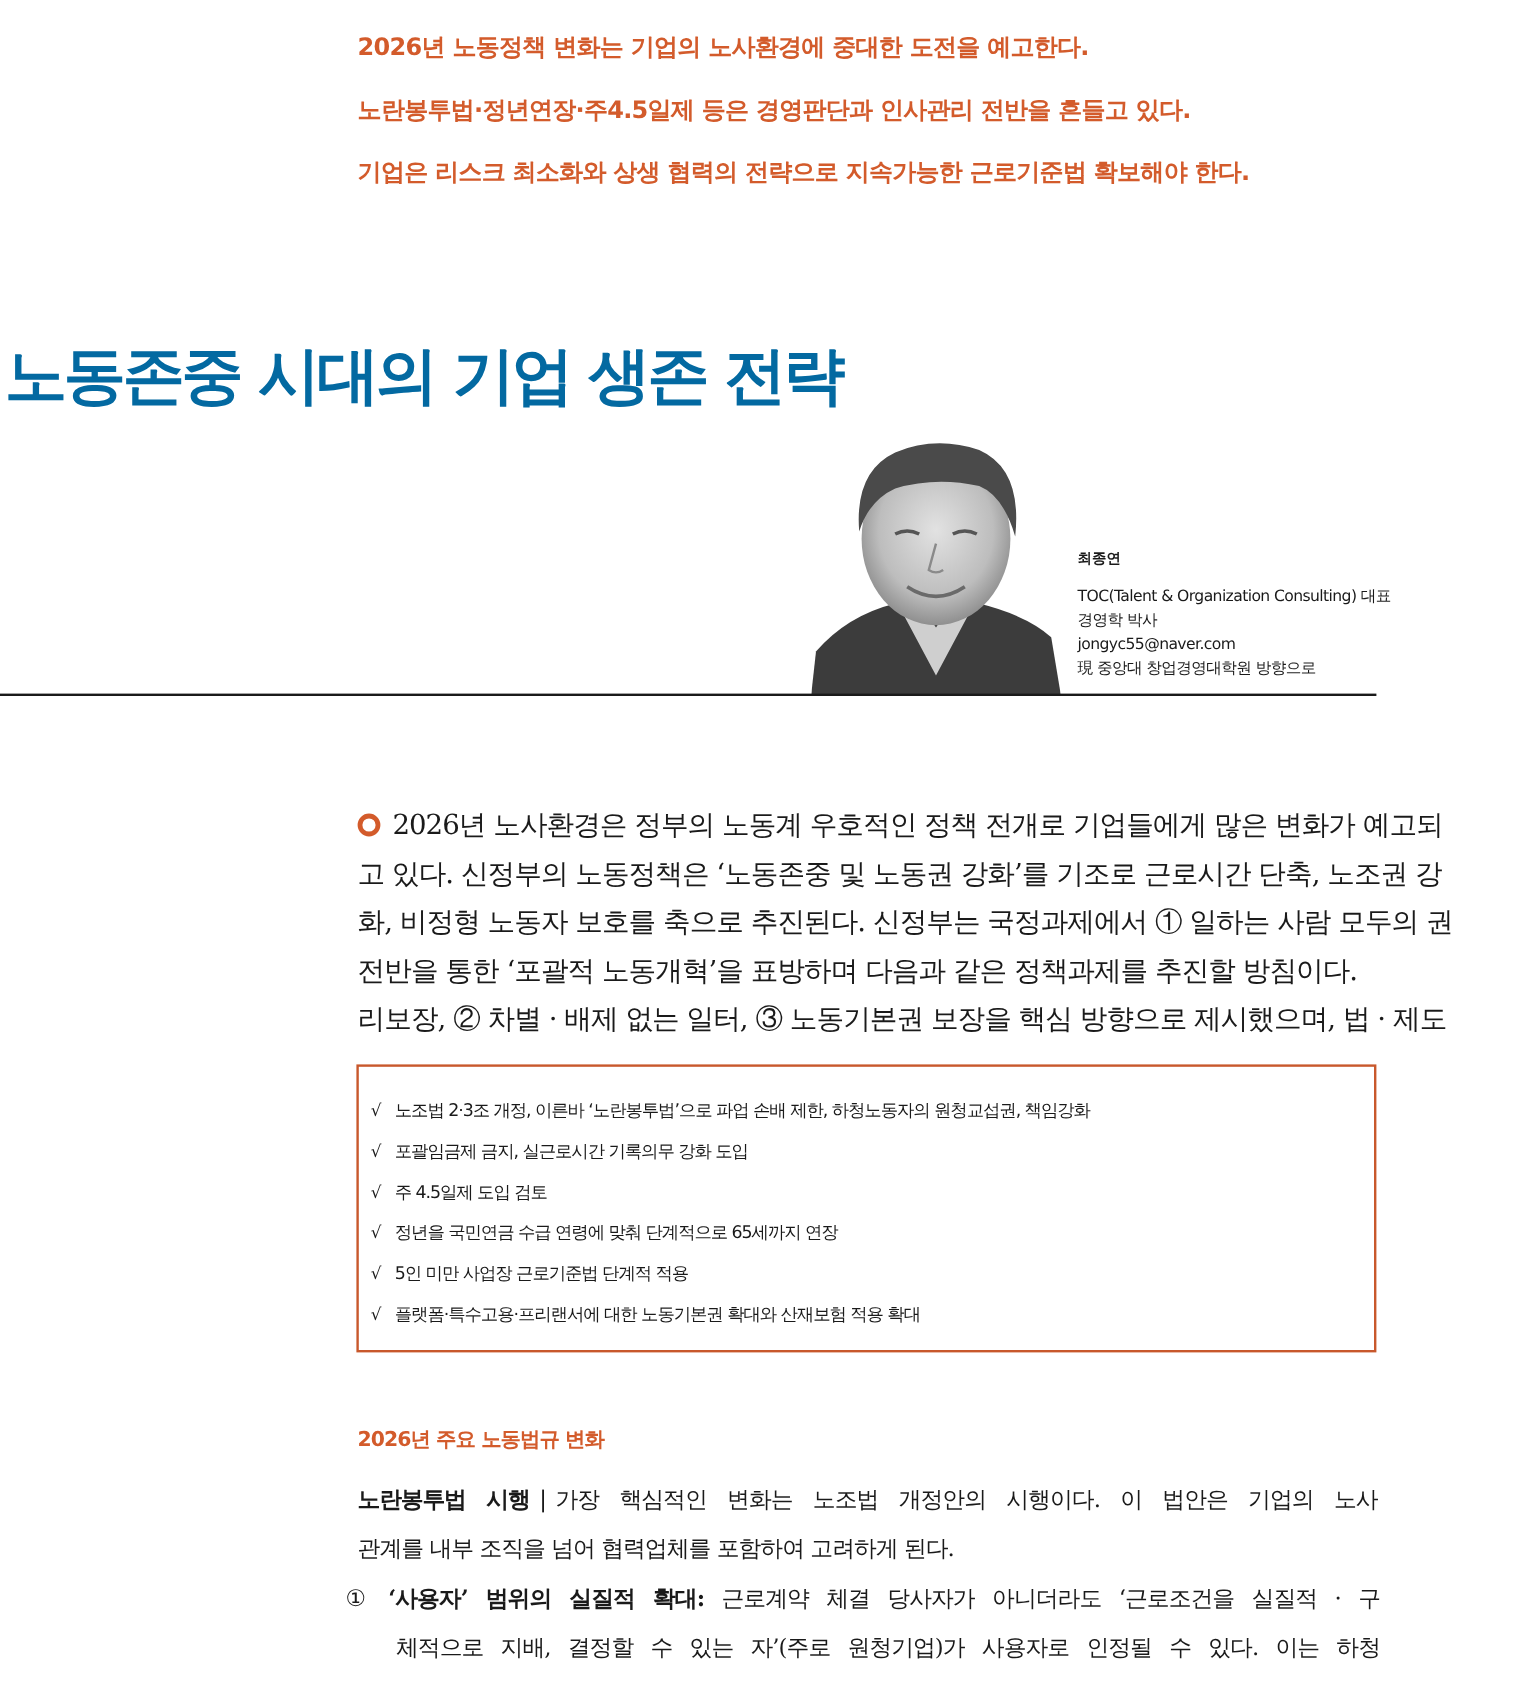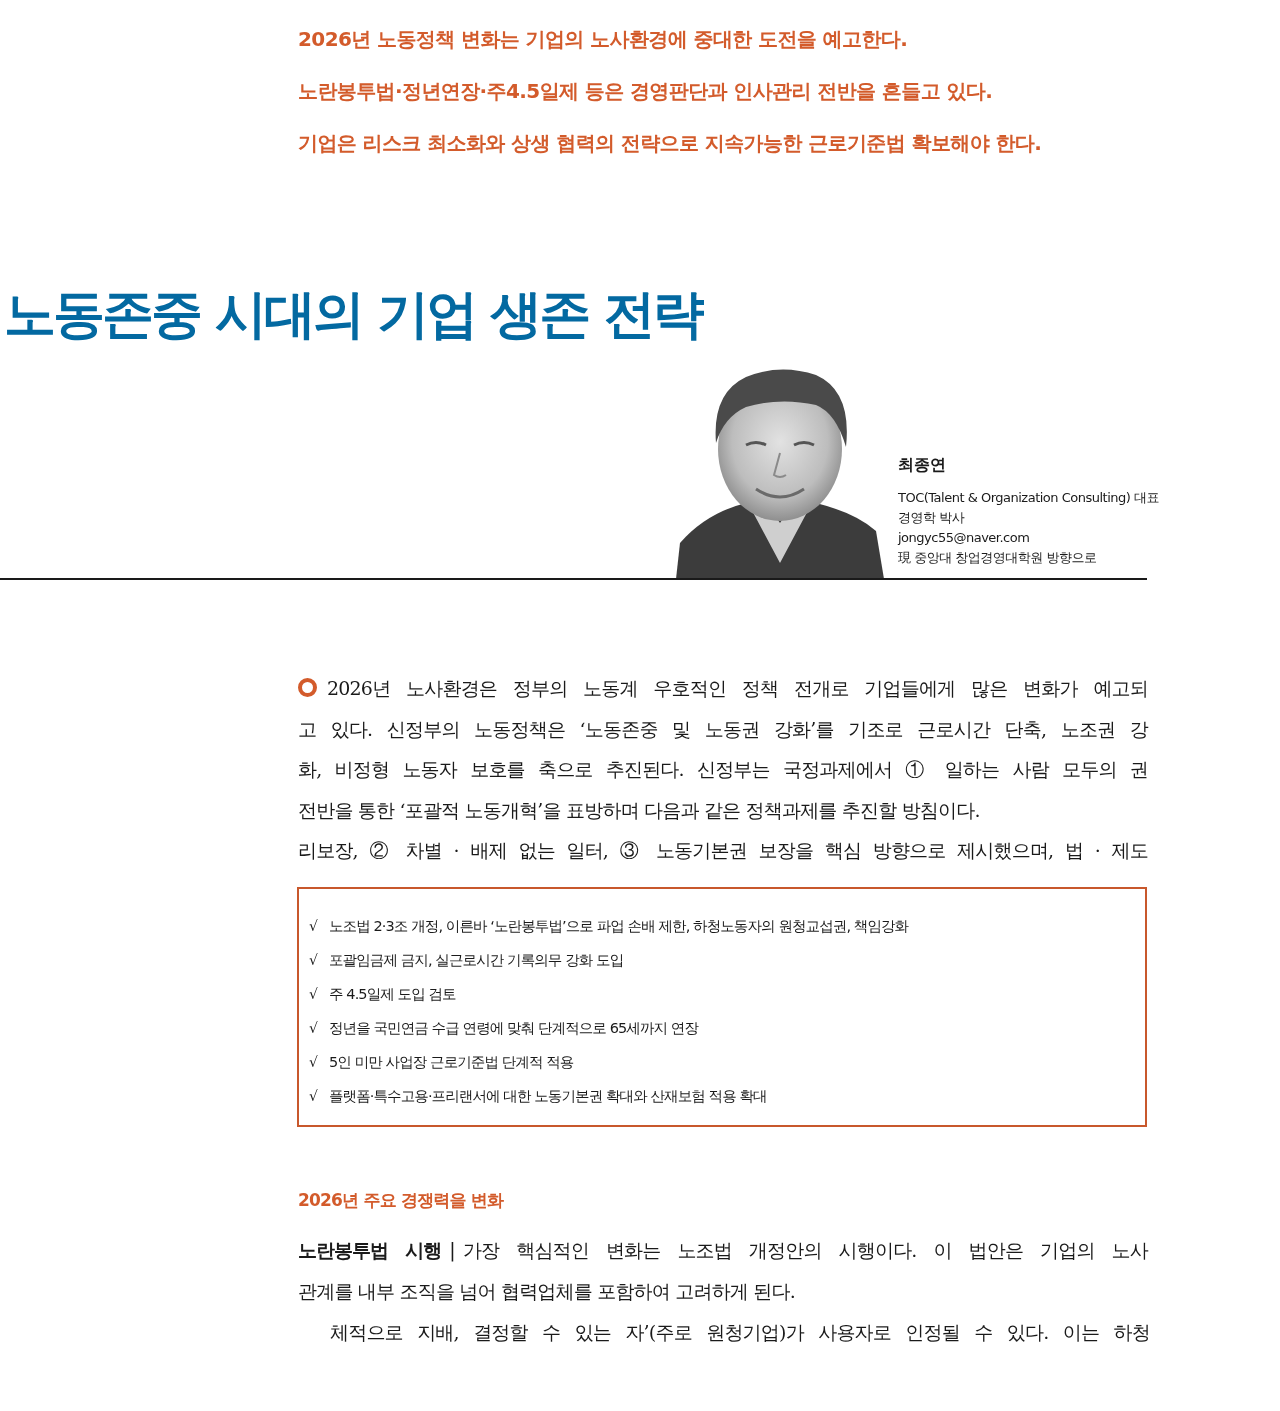--- a/index.html
+++ b/index.html
@@ -52,21 +52,21 @@
       background: #ffffff;
     }
     .author-photo svg { display: block; }
     .author-info {
       position: absolute;
       left: 898px;
       top: 454px;
       width: 320px;
     }
     .author-name {
-      font-size: 16px;
+      font-size: 12px;
       font-weight: bold;
       line-height: 22px;
       margin-bottom: 12px;
       color: #1a1a1a;
     }
     .author-line {
       font-size: 13px;
       line-height: 20px;
       color: #1a1a1a;
       letter-spacing: -0.5px;
@@ -79,21 +79,21 @@
       width: 1147px;
       height: 2px;
       background: #1a1a1a;
     }
     .intro {
       position: absolute;
       left: 298px;
       top: 668px;
       width: 850px;
       font-family: "DejaVu Serif", "Liberation Serif", serif;
-      font-size: 19px;
+      font-size: 23px;
       line-height: 40.5px;
       color: #1a1a1a;
       letter-spacing: -0.8px;
       text-align: justify;
     }
     .intro-line { display: block; white-space: nowrap; text-align-last: justify; }
     .intro-line.last { text-align-last: left; }
     .ring-icon {
       display: inline-block;
       width: 11px;
@@ -243,22 +243,23 @@
   <ul class="policy-list">
     <li class="policy-item"><span class="check-icon">√</span><span>노조법 2·3조 개정, 이른바 ‘노란봉투법’으로 파업 손배 제한, 하청노동자의 원청교섭권, 책임강화</span></li>
     <li class="policy-item"><span class="check-icon">√</span><span>포괄임금제 금지, 실근로시간 기록의무 강화 도입</span></li>
     <li class="policy-item"><span class="check-icon">√</span><span>주 4.5일제 도입 검토</span></li>
     <li class="policy-item"><span class="check-icon">√</span><span>정년을 국민연금 수급 연령에 맞춰 단계적으로 65세까지 연장</span></li>
     <li class="policy-item"><span class="check-icon">√</span><span>5인 미만 사업장 근로기준법 단계적 적용</span></li>
     <li class="policy-item"><span class="check-icon">√</span><span>플랫폼·특수고용·프리랜서에 대한 노동기본권 확대와 산재보험 적용 확대</span></li>
   </ul>
 </div>
 
-<h2 class="section-title">2026년 주요 경쟁력을 변화</h2>
+<h2 class="section-title">2026년 주요 노동법규 변화</h2>
 
 <div class="body-text">
   <span class="body-line"><span class="lead-label">노란봉투법 시행</span><span class="sep">|</span><span>가장 핵심적인 변화는 노조법 개정안의 시행이다. 이 법안은 기업의 노사</span></span>
   <span class="body-line last">관계를 내부 조직을 넘어 협력업체를 포함하여 고려하게 된다.</span>
 </div>
 
 <div class="num-item">
+  <span class="num-line"><span class="num-marker">①</span><span class="num-title">‘사용자’ 범위의 실질적 확대:</span> <span>근로계약 체결 당사자가 아니더라도 ‘근로조건을 실질적 · 구</span></span>
   <span class="num-line indent">체적으로 지배, 결정할 수 있는 자’(주로 원청기업)가 사용자로 인정될 수 있다. 이는 하청</span>
 </div>
 
 </body></html>

